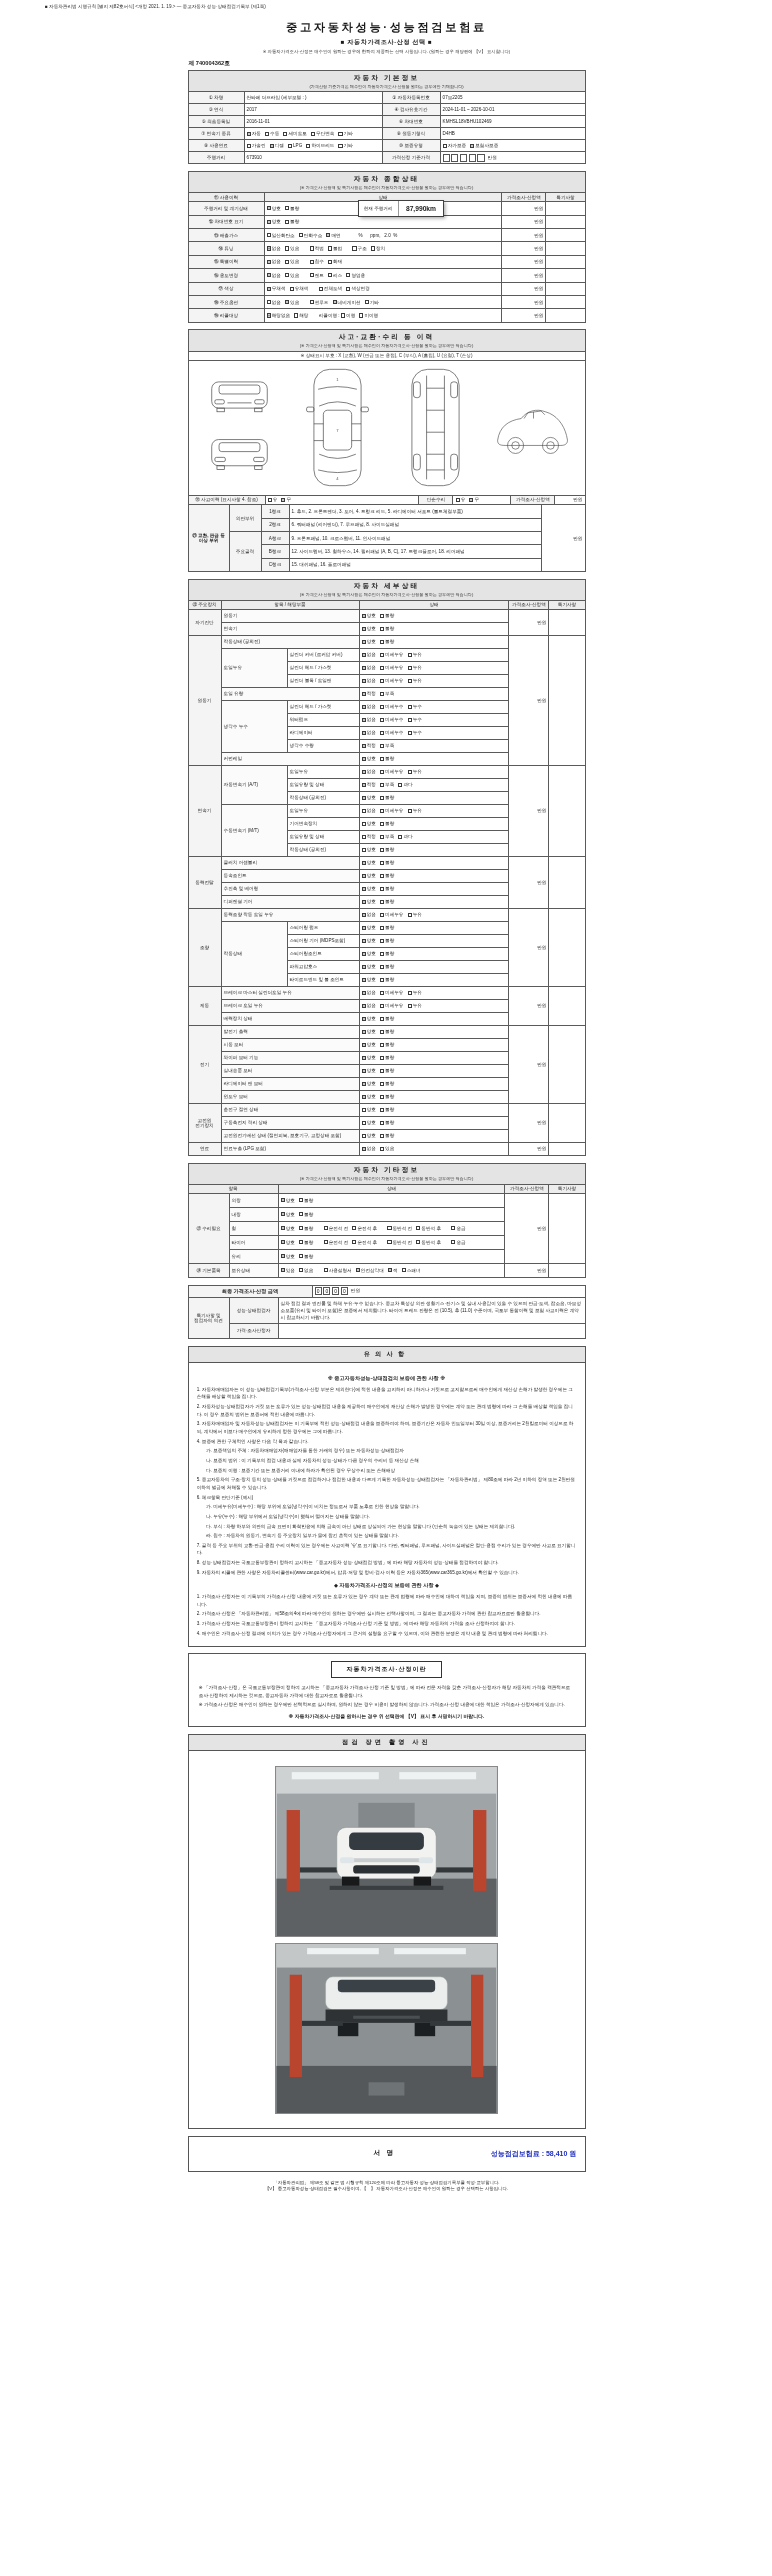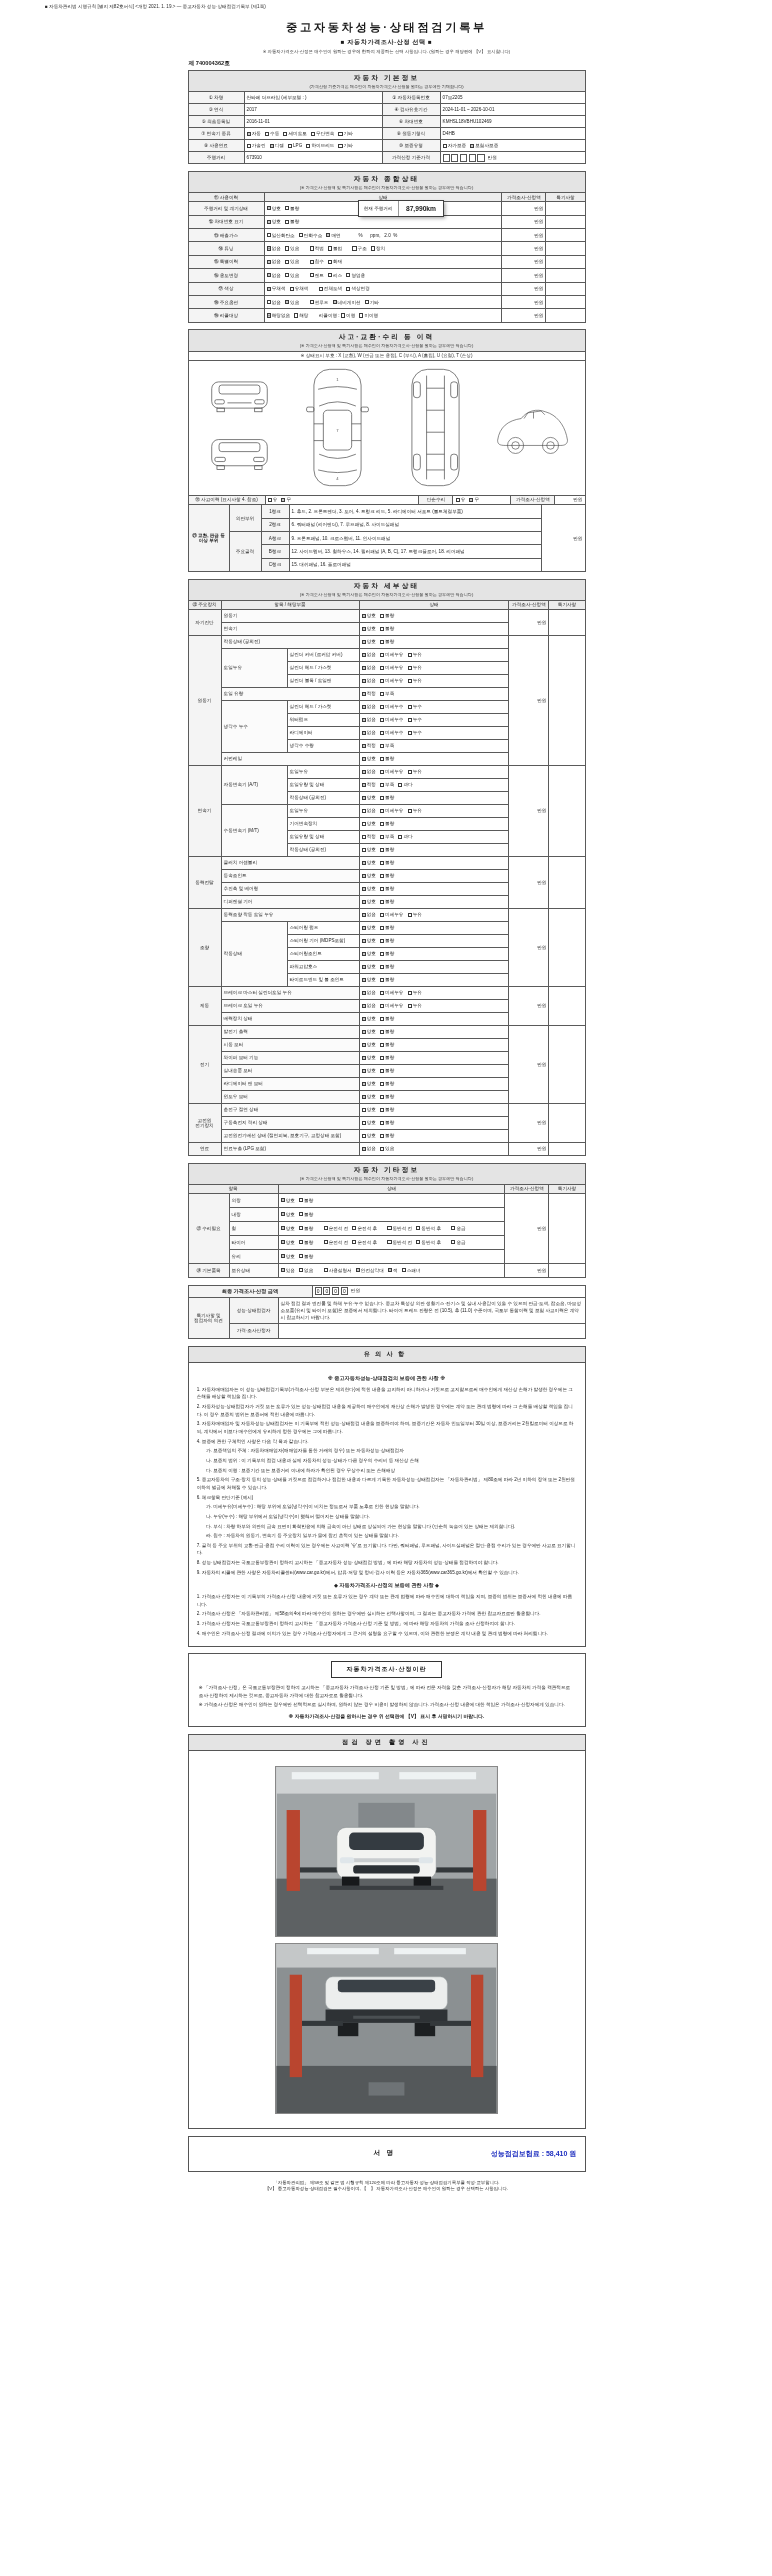--- a/index.html
+++ b/index.html
@@ -67,21 +67,21 @@
 .fline{font-size:4.4px;color:#222;margin:1.5px 0}
 </style>
 </head>
 <body>
 
 <div class="formref">■ 자동차관리법 시행규칙 [별지 제82호서식] &lt;개정 2021. 1. 19.&gt; ― 중고자동차 성능·상태점검기록부 (제1쪽)</div>
 
 <div class="doc">
 
   <div class="titleblk">
-    <div class="title">중고자동차성능·상태점검기록부</div>
+    <div class="title">중고자동차성능·성능점검보험료</div>
     <div class="subtitle">■ 자동차가격조사·산정 선택 ■</div>
     <div class="titlenote">※ 자동차가격조사·산정은 매수인이 원하는 경우에 한하여 제공하는 선택 사항입니다. (원하는 경우 해당란에 【V】 표시합니다)</div>
   </div>
   <div class="docno">제 740004362호</div>
 
   <table class="frm">
     <colgroup>
         <col style="width:56px">
         <col style="width:138px">
         <col style="width:58px">

